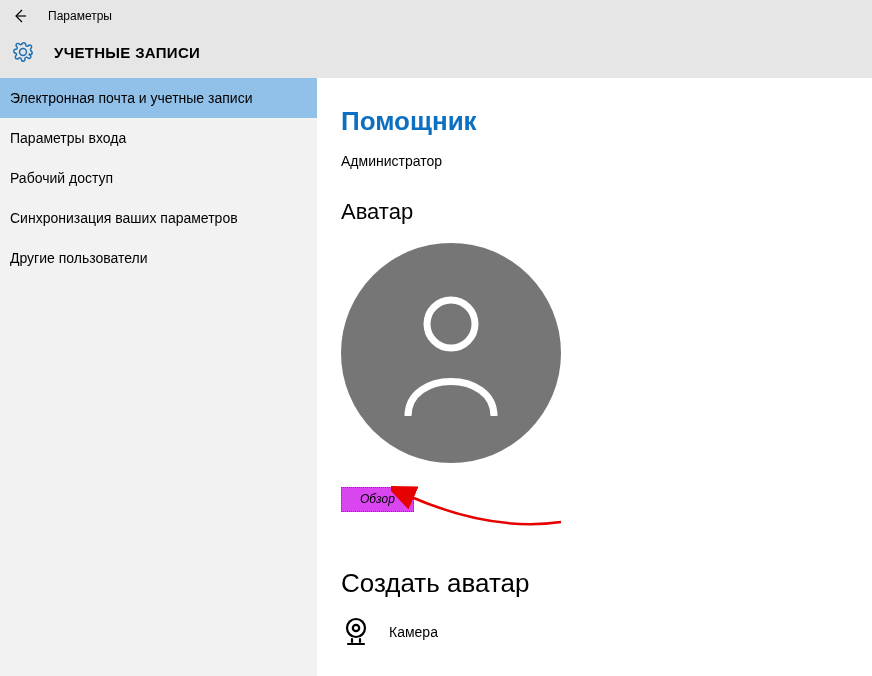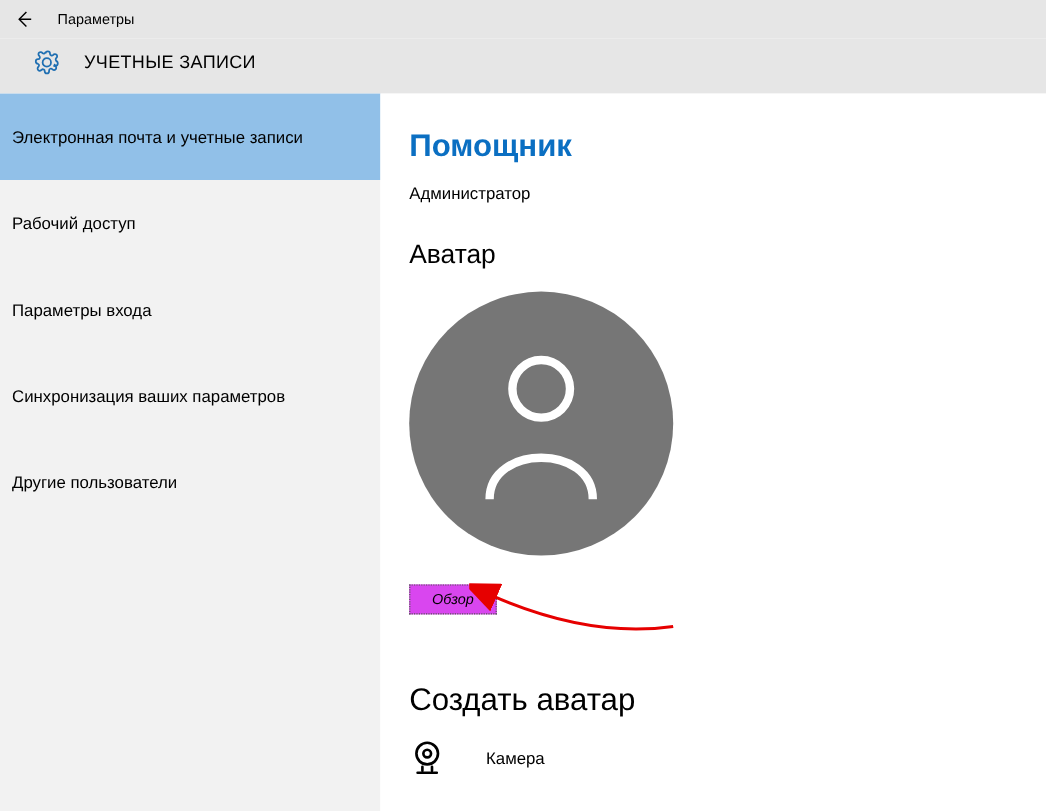--- a/index.html
+++ b/index.html
@@ -17,21 +17,22 @@
     width: 28px; height: 28px;
     display: flex; align-items: center; justify-content: center;
     cursor: default;
   }
   .titlebar .title-text { margin-left: 14px; }
   .header {
     height: 46px;
     background: #e6e6e6;
     display: flex;
     align-items: center;
-    padding: 0 12px 6px 28px;
+    padding: 0 12px 6px 12px;
+    font-weight: bold;
   }
   .header .gear {
     width: 22px; height: 22px;
     display: flex; align-items: center; justify-content: center;
     color: #1f6fb2;
   }
   .header .section-title {
     margin-left: 20px;
     font-size: 15px;
     letter-spacing: 0.3px;
@@ -40,21 +41,21 @@
   .body {
     display: flex;
     height: calc(676px - 78px);
   }
   .sidebar {
     width: 317px;
     background: #f2f2f2;
     border-right: none;
   }
   .sidebar .nav-item {
-    padding: 28px 10px;
+    padding: 12px 10px;
     font-size: 14px;
     color: #000;
     cursor: default;
   }
   .sidebar .nav-item.selected {
     background: #91c0e8;
     color: #000;
   }
   .content {
     flex: 1;
@@ -100,21 +101,21 @@
   .create-heading {
     margin-top: 56px;
     font-size: 26px;
     font-weight: 400;
     color: #000;
     margin-bottom: 18px;
   }
   .camera-row {
     display: flex;
     align-items: center;
-    gap: 34px;
+    gap: 18px;
   }
   .camera-icon {
     width: 30px; height: 30px;
     display: flex; align-items: center; justify-content: center;
   }
   .camera-label { font-size: 14px; color: #000; }
   .arrow-annotation {
     position: absolute;
     left: 74px;
     top: 404px;
@@ -143,24 +144,24 @@
   </div>
   <div class="section-title">УЧЕТНЫЕ ЗАПИСИ</div>
 </div>
 
 <div class="body">
   <div class="sidebar">
     <div class="nav-item selected">
       <span>Электронная почта и учетные записи</span>
     </div>
     <div class="nav-item">
+      <span>Параметры входа</span>
+    </div>
+    <div class="nav-item">
       <span>Рабочий доступ</span>
-    </div>
-    <div class="nav-item">
-      <span>Параметры входа</span>
     </div>
     <div class="nav-item">
       <span>Синхронизация ваших параметров</span>
     </div>
     <div class="nav-item">
       <span>Другие пользователи</span>
     </div>
   </div>
 
   <div class="content">

